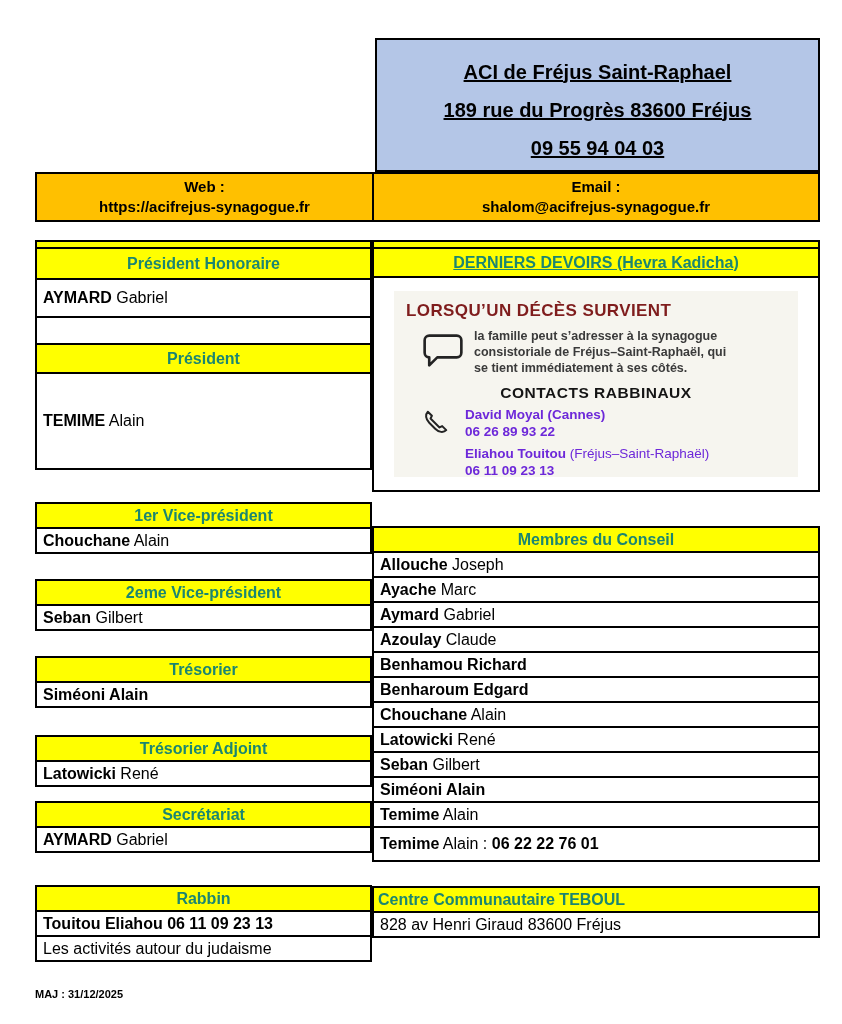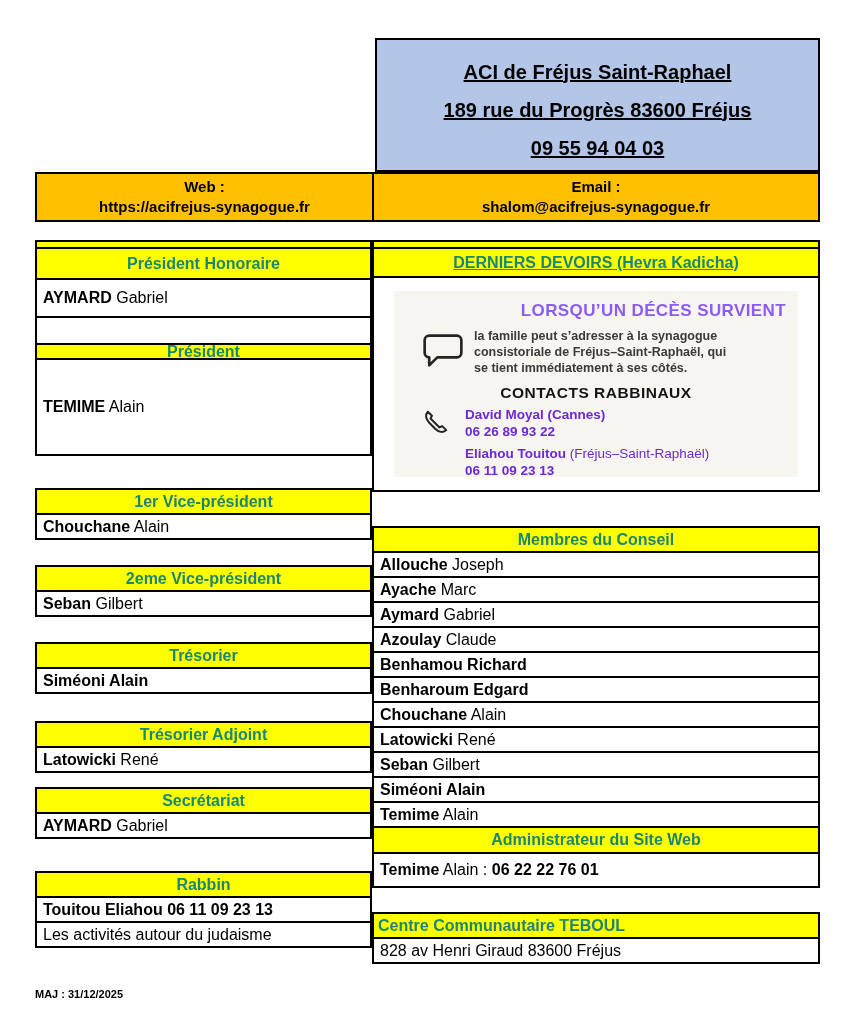--- a/index.html
+++ b/index.html
@@ -45,21 +45,21 @@
     background: #fff; border: 2px solid #000; margin-top: -2px;
     font-size: 16px; display: flex; align-items: center; padding-left: 6px;
   }
 
   
   .imgbox {
     border: 2px solid #000; margin-top: -2px; height: 216px;
     background: #fff; padding: 13px 20px;
   }
   .card { background: #f6f5ef; height: 100%; padding: 10px 12px 6px; }
-  .card-title { font-size: 17px; font-weight: bold; text-align: right; letter-spacing: .4px; color: #8b5cf6; white-space: nowrap; }
+  .card-title { font-size: 17px; font-weight: bold; text-align: left; letter-spacing: .4px; color: #7f1d1d; white-space: nowrap; }
   .bubble-row { display: flex; gap: 8px; margin-top: 7px; align-items: flex-start; padding-left: 14px; }
   .bubble-ic { flex: 0 0 46px; width: 46px; padding-top: 3px; }
   .card-body { font-size: 12.5px; font-weight: 600; color: #3a3a3a; line-height: 1.28; max-width: 268px; }
   .contacts-title { text-align: center; font-weight: bold; font-size: 15.5px; letter-spacing: .5px; margin-top: 8px; color: #141414; }
   .contact-row { display: flex; gap: 9px; margin-top: 5px; align-items: center; padding-left: 16px; }
   .phone-col { flex: 0 0 34px; width: 34px; }
   .contact-name, .contact-phone { font-size: 13.5px; font-weight: bold; color: #6d28d9; line-height: 1.25; }
   .contact-name .reg { font-weight: normal; }
 
   .maj { position: absolute; left: 35px; top: 988px; font-size: 11px; font-weight: bold; }
@@ -90,21 +90,21 @@
     <div class="strip"></div>
 
     <div class="hdr" style="height:33px">
       <span>Président Honoraire</span>
     </div>
     <div class="cell" style="height:40px">
       <span><b>AYMARD</b><span> Gabriel</span></span>
     </div>
     <div class="cell" style="height:29px"></div>
 
-    <div class="hdr" style="height:17px">
+    <div class="hdr" style="height:31px">
       <span>Président</span>
     </div>
     <div class="cell" style="height:98px">
       <span><b>TEMIME</b><span> Alain</span></span>
     </div>
 
     <div class="hdr" style="height:27px;margin-top:32px">
       <span>1er Vice-président</span>
     </div>
     <div class="cell" style="height:27px">
@@ -221,23 +221,20 @@
     <div class="cell" style="height:27px">
       <span><b>Seban</b><span> Gilbert</span></span>
     </div>
     <div class="cell" style="height:27px">
       <span><b>Siméoni Alain</b><span></span></span>
     </div>
     <div class="cell" style="height:27px">
       <span><b>Temime</b><span> Alain</span></span>
     </div>
 
-    <div class="hdr" style="height:28px">
-      <span>Administrateur du Site Web</span>
-    </div>
     <div class="cell" style="height:36px">
       <span><b>Temime</b><span> Alain : </span><b>06 22 22 76 01</b></span>
     </div>
 
     <div class="hdr left-align" style="height:27px;margin-top:24px">
       <span>Centre Communautaire TEBOUL</span>
     </div>
     <div class="cell" style="height:27px">
       <span>828 av Henri Giraud 83600 Fréjus</span>
     </div>

